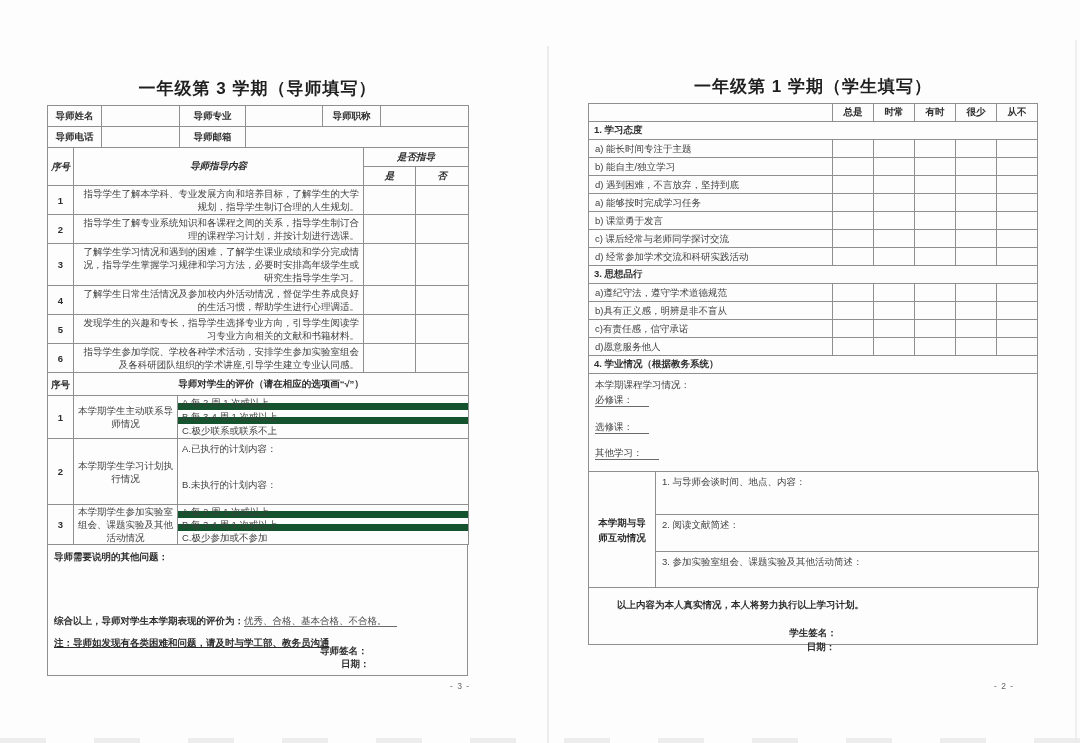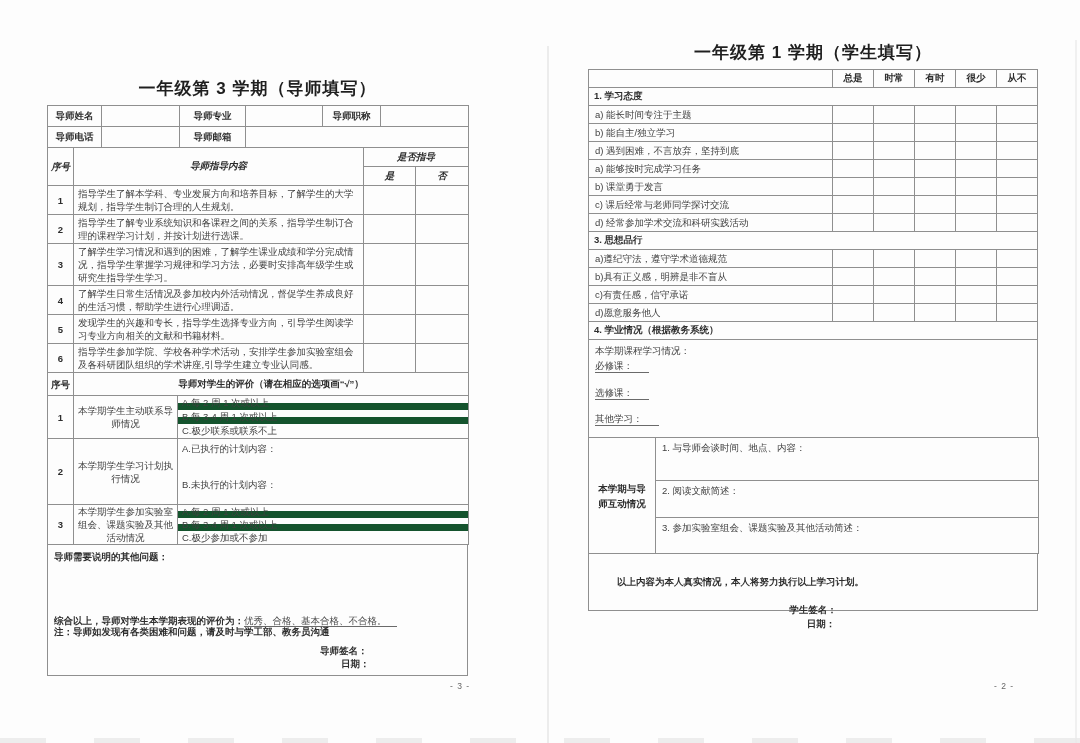--- a/index.html
+++ b/index.html
@@ -12,30 +12,30 @@
   }
   .canvas { position:relative; width:1080px; height:743px; background:#fdfdfd; overflow:hidden; }
 
   .divider-mid { position:absolute; left:547px; top:46px; width:2px; height:697px; background:#ececec; }
   .divider-right { position:absolute; left:1075px; top:40px; width:2px; height:703px; background:#f0f0f0; }
   .bottom-dashes { position:absolute; left:0; top:738px; height:5px; width:1080px;
     background:repeating-linear-gradient(90deg,#e9e9e9 0 46px, transparent 46px 94px); opacity:.8; }
 
   .page { position:absolute; }
   .page-left  { left:47px;  top:78px;  width:421px; }
-  .page-right { left:588px; top:42px;  width:450px; }
+  .page-right { left:588px; top:76px;  width:450px; }
 
   h1.doc-title { margin:0 0 6px 0; font-size:17px; font-weight:bold; color:#1f1f1f; text-align:center;
     letter-spacing:1px; line-height:22px; }
 
   table { border-collapse:collapse; table-layout:fixed; width:100%; margin-top:-1px; }
   td { border:1px solid #8f8f8f; font-size:9.5px; color:#3f3f3f; padding:0 3px; vertical-align:middle; overflow:hidden; }
   .b { font-weight:bold; color:#2d2d2d; }
   .c { text-align:center; }
-  .txt { line-height:13px; padding:1px 4px; text-align:left; }
+  .txt { line-height:13px; padding:1px 4px; text-align:right; }
 
   
   .h19 td { height:19px;font-style:italic; } .h21 td { height:21px; } .h23 td { height:23px; }
   .h27 td { height:27px; } .h28 td { height:28px; } .h39 td { height:39px; }
   .h18 td { height:18px; }
 
   .seq { line-height:11px; }
 
   
   td.optcell { padding:0; vertical-align:top; }
@@ -48,38 +48,38 @@
   .opt2a { padding:3px 4px 0 4px; line-height:13px; }
   .opt2b { padding:23px 4px 0 4px; line-height:13px; }
   .evlabel { line-height:13px; padding:0 4px; }
 
   
   .mentor-footer { position:relative; margin-top:-1px; border:1px solid #8f8f8f; height:132px;
     font-size:9.5px; background:transparent; }
   .fo-other   { position:absolute; top:6px;  left:6px;  font-weight:bold; color:#2d2d2d; }
   .fo-summary { position:absolute; top:70px; left:6px;  font-weight:bold; color:#2d2d2d; white-space:nowrap; }
   .fo-summary .opts { font-weight:normal; color:#4a4a4a; border-bottom:1px solid #6a6a6a; padding-right:10px; }
-  .fo-note    { position:absolute; top:81px; left:6px;  font-weight:bold; color:#2d2d2d; }
+  .fo-note    { position:absolute; top:92px; left:6px;  font-weight:bold; color:#2d2d2d;text-decoration:underline; }
   .fo-sign    { position:absolute; top:100px; left:272px; font-weight:bold; color:#2d2d2d; }
   .fo-date    { position:absolute; top:113px; left:293px; font-weight:bold; color:#2d2d2d; }
 
   
   .item { text-align:left; padding-left:6px; line-height:12px; }
   .sect { text-align:left; padding-left:5px; font-weight:bold; color:#2d2d2d; }
 
   .academic { margin-top:-1px; border:1px solid #8f8f8f; height:99px; padding:4px 6px; font-size:9.5px; }
   .academic .line { line-height:13px; }
   .ul { display:inline-block; border-bottom:1px solid #6a6a6a; padding-right:16px; }
   .mt2 { margin-top:2px; } .mt13 { margin-top:13px; } .mt12 { margin-top:12px; }
 
   .int-label { font-weight:bold; color:#2d2d2d; text-align:center; line-height:15px; padding:0 8px; }
   td.int-cell { vertical-align:top; padding:4px 6px; line-height:12px; }
   tr.ir1 td { height:43px; } tr.ir2 td { height:37px; } tr.ir3 td { height:36px; }
 
-  .declaration { margin-top:-1px; border:1px solid #8f8f8f; height:58px; padding-top:21px; font-size:9.5px; }
+  .declaration { margin-top:-1px; border:1px solid #8f8f8f; height:58px; padding-top:10px; font-size:9.5px; }
   .decl-text { font-weight:bold; color:#2d2d2d; padding-left:28px; line-height:13px; }
   .decl-sign { text-align:center; font-weight:bold; color:#2d2d2d; margin-top:16px; }
   .decl-date { text-align:center; font-weight:bold; color:#2d2d2d; margin-top:1px; text-indent:16px; }
 
   .pnum { position:absolute; font-size:8.5px; color:#666; letter-spacing:1px; }
   .pnum-left  { left:450px; top:681px; }
   .pnum-right { left:994px; top:681px; }
 </style>
 </head>
 <body>

